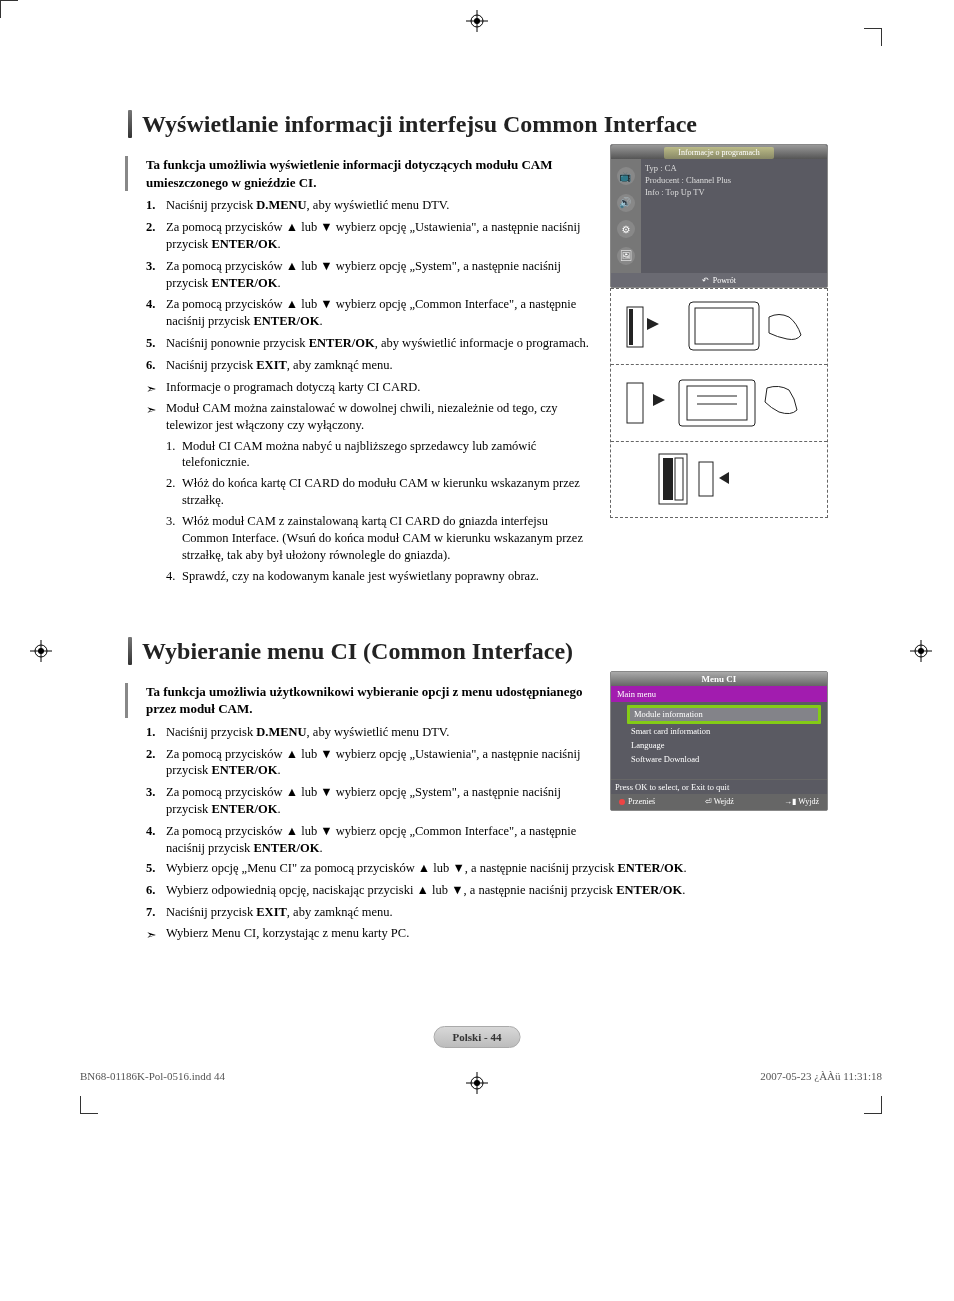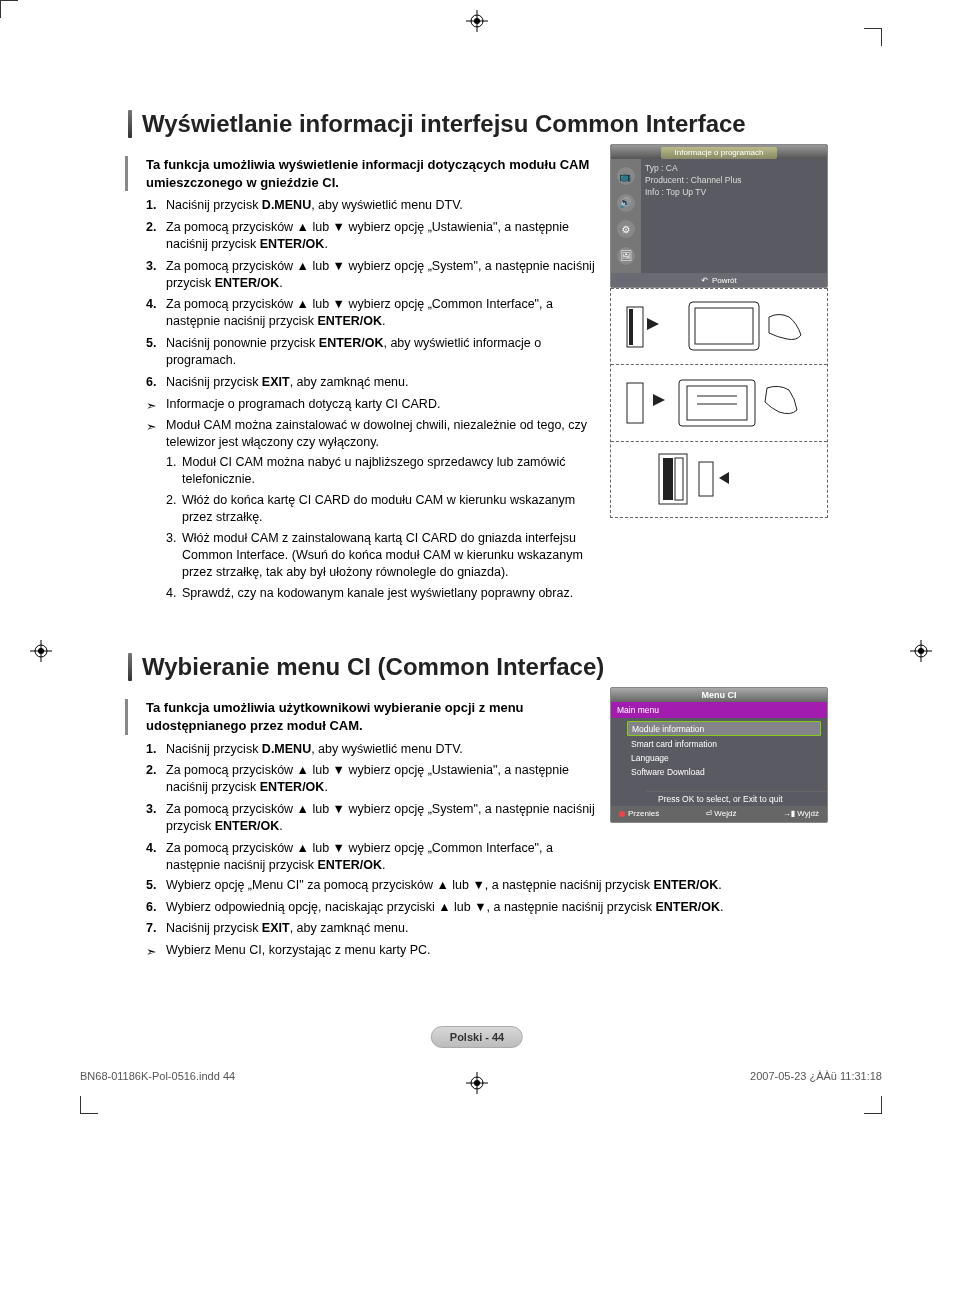--- a/index.html
+++ b/index.html
@@ -1,17 +1,17 @@
 <!DOCTYPE html>
 <html><head>
 <meta charset="utf-8">
 <style>
   * { box-sizing: border-box; margin: 0; padding: 0; }
   body { font-family: Arial, Helvetica, sans-serif; font-size: 13px; color: #000; background: #fff; }
-  .page { width: 954px; height: 1142px; position: relative; margin: 0 auto; }
+  .page { width: 954px; height: 1142px; position: relative; margin: 0 auto; font-family: Liberation Serif, serif; }
   .crop-tl { top: 28px; left: 80px; width: 18px; height: 18px; border-right: none; border-bottom: none; border-top: none; border-left: none; }
   .crop-tl::before { content:""; position:absolute; top:0; left:0; width:1px; height:18px; background:#333; }
   .crop-tl::after { content:""; position:absolute; top:0; left:0; width:18px; height:1px; background:#333; }
   .crop-tr { top: 28px; right: 72px; }
   .crop-tr::before { content:""; position:absolute; top:0; right:0; width:1px; height:18px; background:#333; }
   .crop-tr::after { content:""; position:absolute; top:0; right:0; width:18px; height:1px; background:#333; }
   .crop-bl { bottom: 28px; left: 80px; }
   .crop-bl::before { content:""; position:absolute; bottom:0; left:0; width:1px; height:18px; background:#333; }
   .crop-bl::after { content:""; position:absolute; bottom:0; left:0; width:18px; height:1px; background:#333; }
   .crop-br { bottom: 28px; right: 72px; }
@@ -55,23 +55,23 @@
 
   .diagram-box { border:1px dashed #666; border-top:none; width:218px; height:230px; position:relative; }
   .diag-row { height:33.33%; border-top:1px dashed #666; display:flex; align-items:center; justify-content:center; position:relative; }
   .diag-svg { width: 200px; height: 70px; }
 
   .osd2 { background:#5a5a62; border:1px solid #888; color:#fff; width:218px; font-size:9px; border-radius:2px; }
   .osd2-title { background: linear-gradient(#aaa,#666); text-align:center; font-size:9px; padding:2px 0; font-weight:bold; }
   .osd2-sub { background:#a21caf; padding:3px 6px; font-size:8.5px; }
   .osd2-list { padding: 2px 6px 2px 16px; }
   .osd2-list .item { font-size:8.5px; padding:1.5px 4px; margin:1px 0; }
-  .osd2-list .item.hl { background:rgba(255,255,255,.25); border:1px solid #84cc16; border-radius:1px; }
+  .osd2-list .item.hl { background:rgba(255,255,255,.25); border:3px solid #84cc16; border-radius:1px; }
   .osd2-spacer { height:10px; }
-  .osd2-prompt { padding:2px 12px; font-size:8.5px; border-top:1px solid #666;margin-left:35px; }
+  .osd2-prompt { padding:2px 4px; font-size:8.5px; border-top:1px solid #666; }
   .osd2-foot { display:flex; justify-content:space-between; padding:3px 8px 4px; font-size:8px; background:#666; }
   .osd2-foot span .dot { display:inline-block; width:6px; height:6px; border-radius:50%; margin-right:3px; vertical-align:middle; }
 
   .page-label { position:absolute; bottom: 94px; left: 50%; transform:translateX(-50%); background: linear-gradient(#d8d8d8,#bcbcbc); border-radius:14px; padding: 4px 18px; font-size:11px; font-weight:bold; color:#333; border:1px solid #aaa; }
   .footer-txt { position:absolute; bottom:60px; font-size:11px; color:#555; }
   .footer-left { left: 80px; }
   .footer-right { right: 72px; }
 
   .sec2 { margin-top: 48px; }
 

